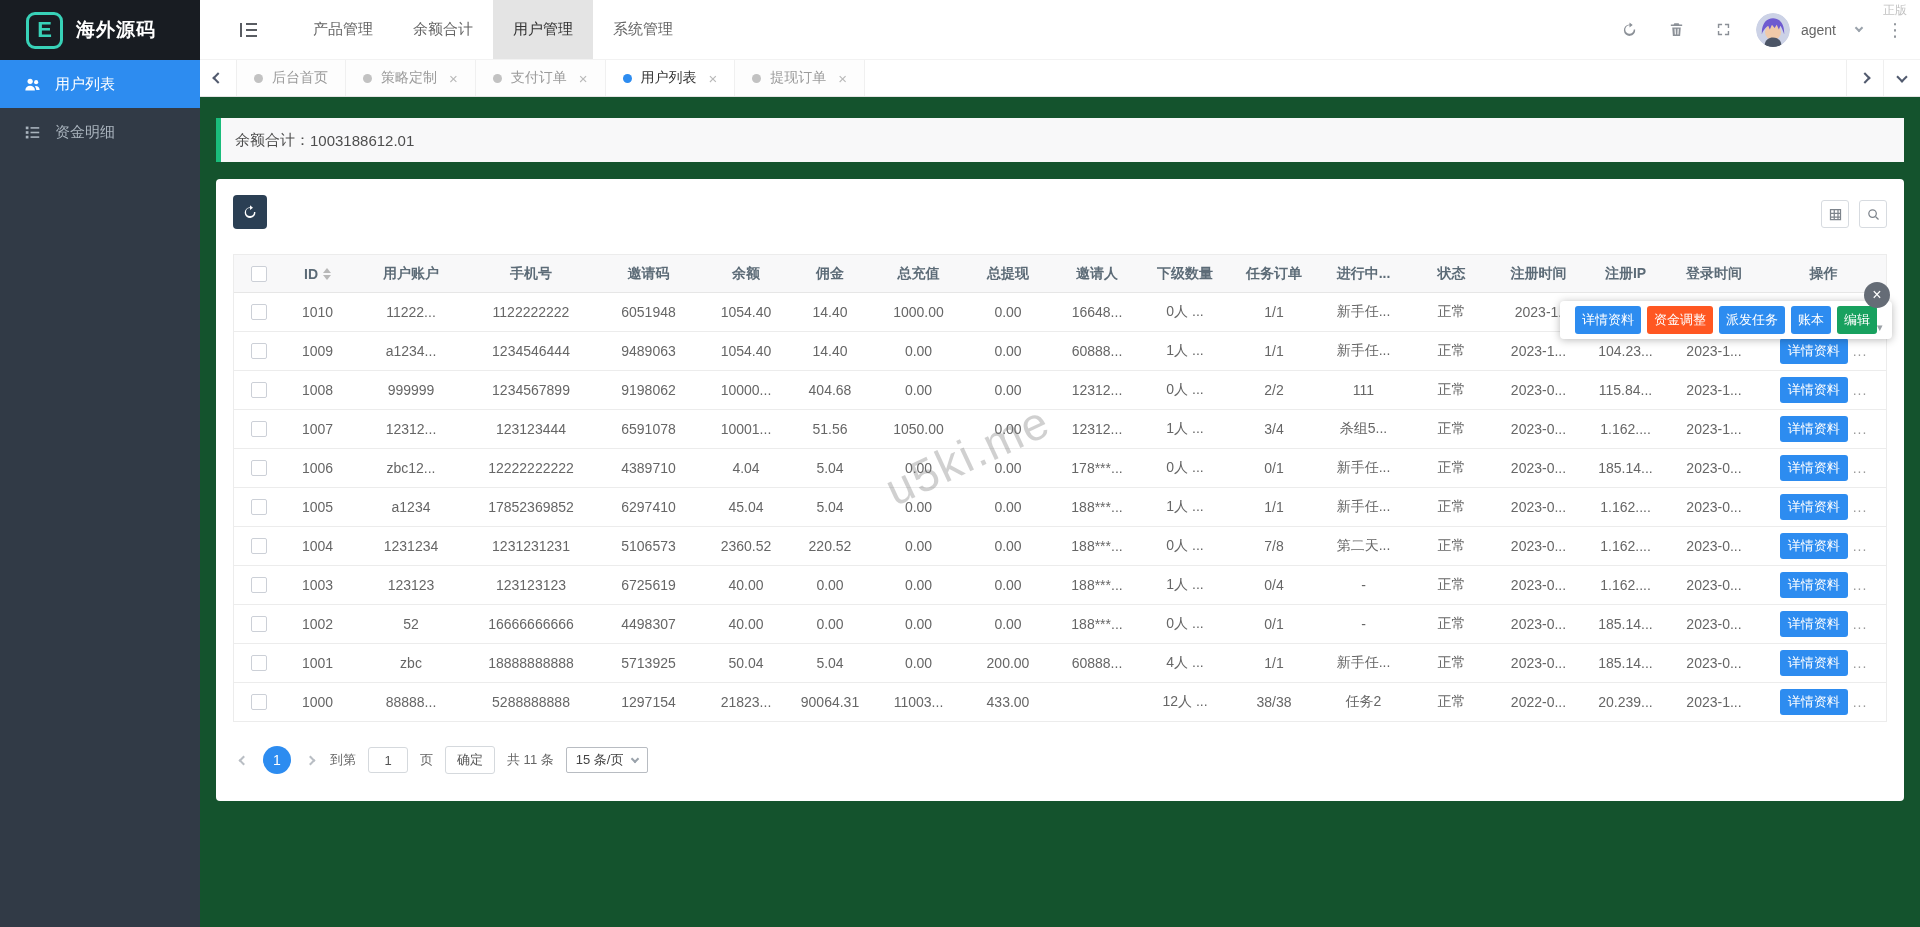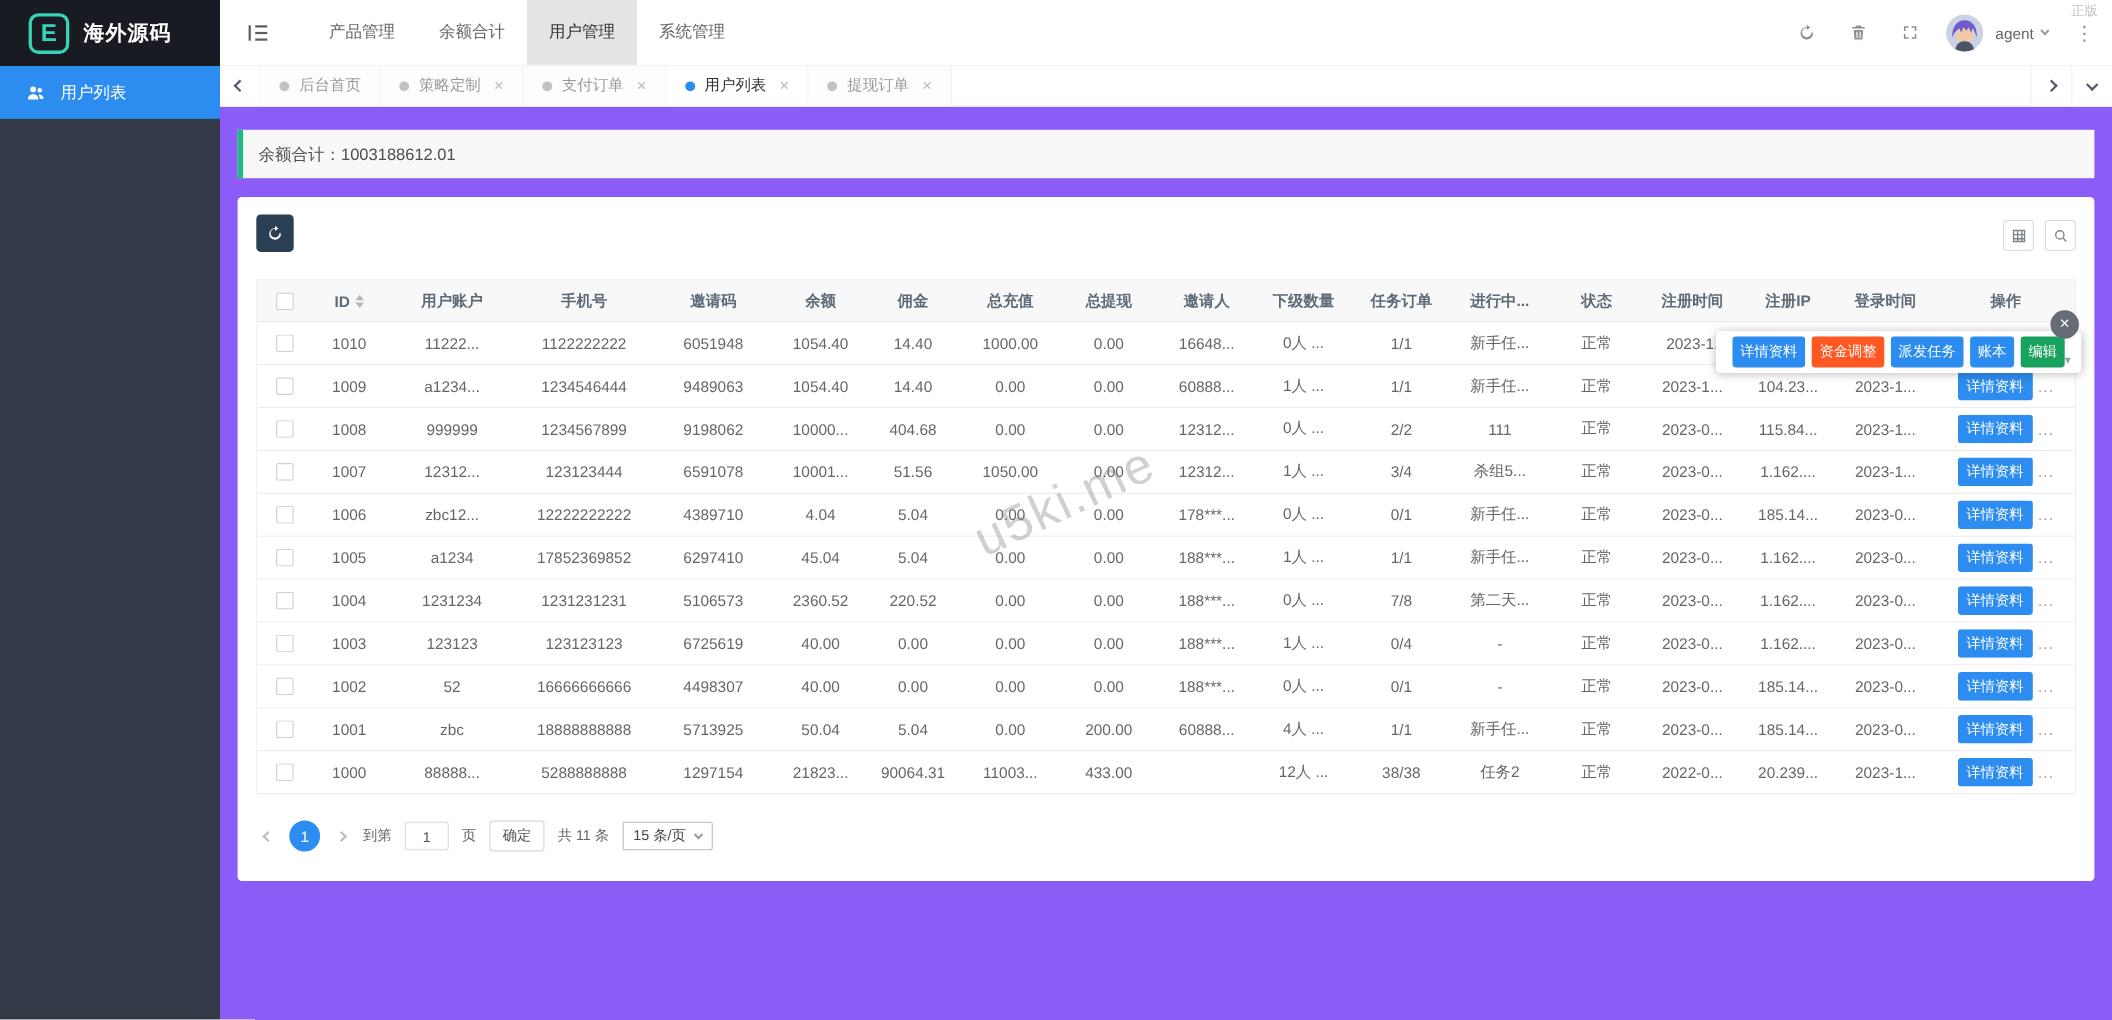--- a/index.html
+++ b/index.html
@@ -12,31 +12,31 @@
   .brand-name{color:#fff;font-size:19px;font-weight:bold;letter-spacing:1px}
 
   
   .sidebar{position:absolute;left:0;top:60px;width:200px;bottom:0;background:#313a46;z-index:9}
   .side-item{height:48px;display:flex;align-items:center;padding-left:23px;gap:13px;color:#a9b3bd;font-size:15px;cursor:pointer}
   .side-item.active{background:#2d8cf0;color:#fff}
   .side-icon{display:flex;width:19px;height:19px}
   .side-icon svg{width:19px;height:19px}
 
   
-  .navbar{position:absolute;left:186px;top:0;right:0;height:60px;background:#fff;display:flex;align-items:center;border-bottom:1px solid #f2f2f2;z-index:8}
+  .navbar{position:absolute;left:200px;top:0;right:0;height:60px;background:#fff;display:flex;align-items:center;border-bottom:1px solid #f2f2f2;z-index:8}
   .fold-btn{margin-left:40px;background:none;border:none;cursor:pointer;display:flex;align-items:center}
   .fold-icon{width:17px;height:14px;border-left:2px solid #595c62;position:relative;display:inline-block}
   .fold-icon::before{content:"";position:absolute;left:4px;top:0;width:11px;height:2px;background:#595c62;box-shadow:0 6px 0 #595c62,0 12px 0 #595c62}
   .nav-menus{display:flex;margin-left:36px;height:100%}
   .nav-item{width:100px;display:flex;align-items:center;justify-content:center;font-size:15px;color:#666;cursor:pointer}
   .nav-item.active{background:#e4e4e4;color:#333}
   .nav-right{margin-left:auto;display:flex;align-items:center;margin-right:16px;color:#8b9097}
   .icon-btn{background:none;border:none;color:#8b9097;cursor:pointer;display:flex;margin-left:30px}
   .avatar{width:34px;height:34px;border-radius:50%;overflow:hidden;margin-left:24px;flex:none}
-  .username{font-size:14px;color:#666;display:flex;align-items:center;gap:7px;margin-left:11px;cursor:pointer}
+  .username{font-size:14px;color:#666;display:flex;align-items:center;gap:20px;margin-left:11px;cursor:pointer}
   .more-dots{font-size:18px;color:#8b9097;margin-left:24px;background:none;border:none;cursor:pointer}
   .license{position:absolute;right:13px;top:2px;font-size:12px;color:#c3c3c3;z-index:30}
 
   
   .tabbar{position:absolute;left:200px;top:60px;right:0;height:37px;background:#fff;border-bottom:1px solid #e4e4e4;display:flex;z-index:8}
   .tab-arrow{width:37px;display:flex;align-items:center;justify-content:center;border-right:1px solid #efefef;cursor:pointer;background:#fff;border-top:none;border-bottom:none;border-left:none}
   .tab-right{margin-left:auto;display:flex}
   .tab-right .tab-arrow{border-right:none;border-left:1px solid #efefef}
   .tabs{display:flex}
   .tab{display:flex;align-items:center;gap:9px;padding:0 17px;border-right:1px solid #f0f0f0;font-size:14px;color:#9a9a9a;cursor:pointer;background:#fdfdfd}
@@ -45,21 +45,21 @@
   .tab.active .dot{background:#2d8cf0}
   .tclose{color:#b9b9b9;font-size:15px;margin-left:3px}
   .chev{display:inline-block;width:8px;height:8px;border-left:2px solid #515a6e;border-bottom:2px solid #515a6e}
   .chev.left{transform:rotate(45deg)}
   .chev.right{transform:rotate(-135deg)}
   .chev.down{transform:rotate(-45deg);margin-top:-3px}
   .chev.sm{width:6px;height:6px;border-color:#9aa2ab}
   .chev.pg{width:7px;height:7px;border-color:#b9bec4}
 
   
-  .content{position:absolute;left:200px;top:97px;right:0;bottom:0;background:#8b5cf6;padding:21px 16px 0}
+  .content{position:absolute;left:200px;top:97px;right:0;bottom:0;background:#14532d;padding:21px 16px 0}
   .alert{height:44px;background:#f8f8f9;border-left:5px solid #1abc7b;display:flex;align-items:center;padding-left:14px;font-size:15px;color:#4e4e4e;margin-bottom:17px}
 
   .card{position:relative;background:#fff;border-radius:4px;height:622px;padding:16px 17px}
   .refresh-btn{width:34px;height:34px;background:#2b3f54;border:none;border-radius:4px;color:#fff;display:flex;align-items:center;justify-content:center;cursor:pointer}
   .tool-right{position:absolute;right:17px;top:21px;display:flex;gap:10px}
   .tool-btn{width:28px;height:28px;border:1px solid #d7dbe0;background:#fff;border-radius:3px;color:#7d848c;display:flex;align-items:center;justify-content:center;cursor:pointer}
 
   
   .table{margin-top:25px;border:1px solid #ececec;border-bottom:none}
   .thead{display:flex;height:38px;background:#f8f8f9;align-items:center;border-bottom:1px solid #e6e6e6;font-size:14px;color:#5c6b77;font-weight:bold}
@@ -194,20 +194,33 @@
         <span class="side-icon">
           <svg viewBox="0 0 24 24" width="19" height="19" fill="currentColor">
             <circle cx="9" cy="8" r="3.3"></circle>
             <circle cx="16.6" cy="9" r="2.6"></circle>
             <path d="M3 19c0-3.4 2.7-5.5 6-5.5s6 2.1 6 5.5v.5H3z"></path>
             <path d="M16 13.8c2.8.1 5 1.9 5 4.7v.5h-4.3c0-2-.6-3.2-1.6-4.6z"></path>
           </svg>
         </span>
         <span>用户列表</span>
       </div>
+      <div class="side-item">
+        <span class="side-icon">
+          <svg viewBox="0 0 24 24" width="19" height="19" fill="currentColor">
+            <rect x="3.5" y="4.5" width="3.4" height="3.4"></rect>
+            <rect x="9.5" y="5.2" width="11" height="2"></rect>
+            <rect x="3.5" y="10.3" width="3.4" height="3.4"></rect>
+            <rect x="9.5" y="11" width="11" height="2"></rect>
+            <rect x="3.5" y="16.1" width="3.4" height="3.4"></rect>
+            <rect x="9.5" y="16.8" width="11" height="2"></rect>
+          </svg>
+        </span>
+        <span>资金明细</span>
+      </div>
     </div>
 
   <div class="content">
     <div class="alert">
       <span>余额合计：</span>
       <span>1003188612.01</span>
     </div>
 
     <div class="card">
       <button class="refresh-btn">

